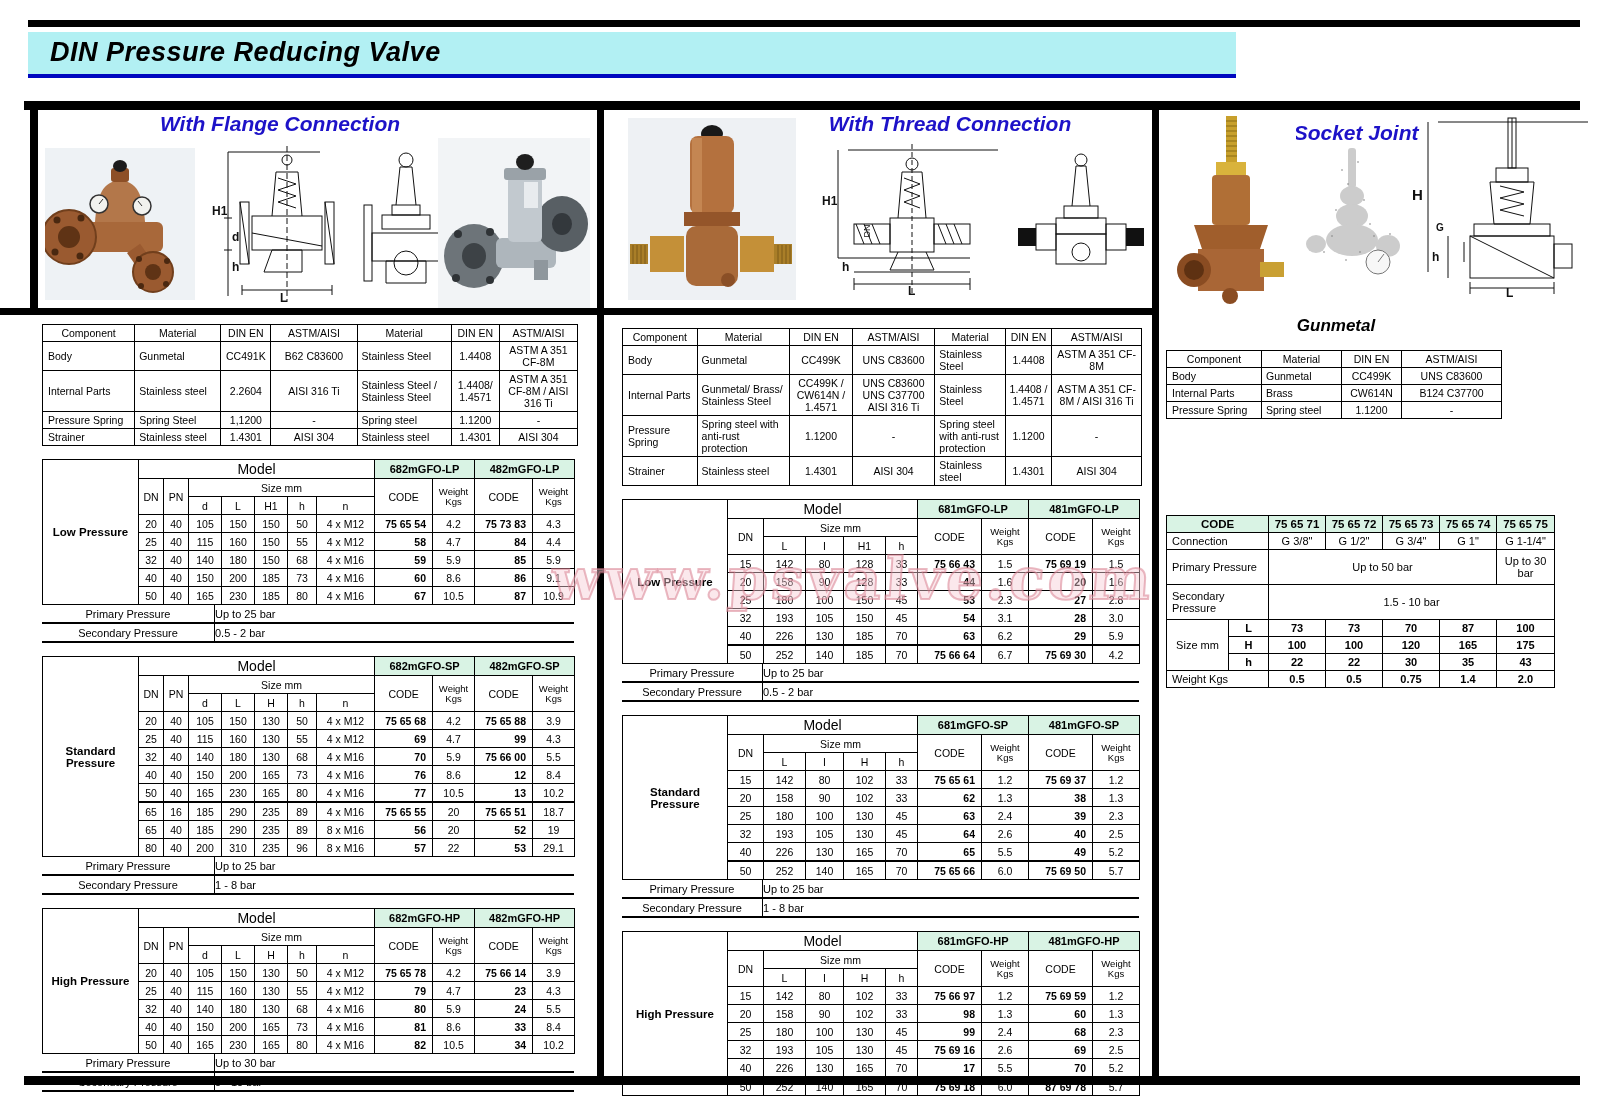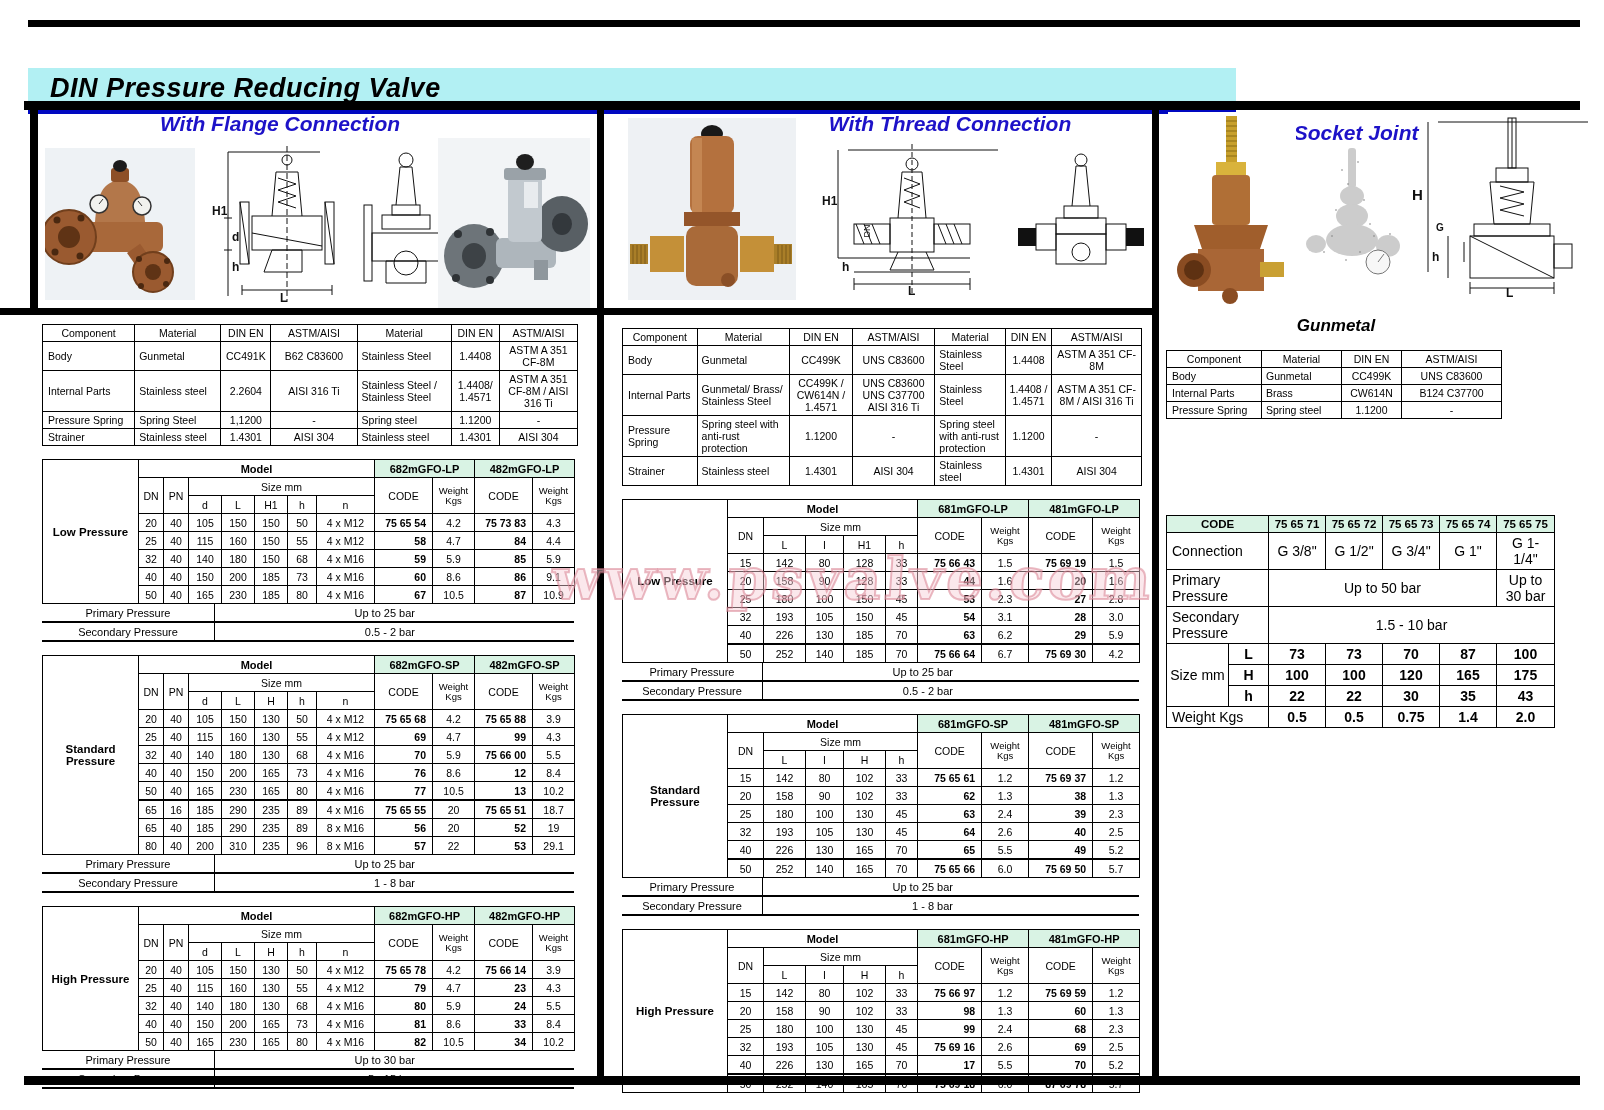--- a/index.html
+++ b/index.html
@@ -1,19 +1,19 @@
 <!DOCTYPE html>
 <html><head>
 <meta charset="utf-8">
 <style>
   html,body{margin:0;padding:0;}
   body{width:1604px;height:1110px;background:#ffffff;font-family:"Liberation Sans", sans-serif;position:relative;overflow:hidden;color:#000;}
   
   .top-line{position:absolute;left:28px;top:20px;width:1552px;height:7px;background:#000;}
-  .title-bar{position:absolute;left:28px;top:32px;width:1208px;height:42px;background:#b2f0f3;border-bottom:4px solid #0008c0;margin-top:36px;}
+  .title-bar{position:absolute;left:28px;top:32px;width:1208px;height:42px;background:#b2f0f3;border-bottom:4px solid #0008c0;}
   .title-text{display:inline-block;margin:5px 0 0 22px;font-size:27px;font-weight:bold;font-style:italic;letter-spacing:0.5px;}
   .rule{position:absolute;background:#000;}
   .r1{left:24px;top:101px;width:1556px;height:9px;}
   .r2{left:0px;top:308px;width:1156px;height:7px;}
   .rb{left:24px;top:1076px;width:1556px;height:9px;}
   .v1{left:597px;top:106px;width:7px;height:974px;}
   .v2{left:1152px;top:106px;width:7px;height:974px;}
   .imgbar{left:30px;top:108px;width:8px;height:203px;background:#000;position:absolute;}
   .sec-header{position:absolute;color:#1d12c8;font-weight:bold;font-style:italic;font-size:21px;text-align:center;white-space:nowrap;}
   .flange-h{left:150px;top:112px;width:260px;}
@@ -36,33 +36,33 @@
   .mat th,.mat td{border:1px solid #000;font-size:10.5px;padding:2px 3px;text-align:center;overflow:hidden;}
   .mat th.series{font-weight:bold;font-size:11px;}
   .mat th.colh{font-weight:normal;}
   .mat td.comp{text-align:left;padding-left:5px;}
   .mat td.mcell{text-align:left;padding-left:4px;}
   .mat td.blank{border:1px solid #000;}
   
   .pt{margin-top:13px;}
   .pt th,.pt td{border:1px solid #000;font-size:10.5px;text-align:center;padding:1px 2px;height:15px;overflow:hidden;}
   .pt th{font-weight:normal;}
-  .pt .model{font-weight:bold;font-size:11px;}
+  .pt .model{font-weight:normal;font-size:14px;}
   .pt .green{background:#d9f3e4;font-weight:bold;font-size:11px;}
   .pt .plabel{font-weight:bold;font-size:11.5px;}
   .pt .wh{font-size:9.5px;line-height:1.05;}
   .pt .codecell{font-weight:bold;text-align:right;padding-right:6px;}
   .pt .brk{border-top:2px solid #000;}
   .psrow{display:flex;border-bottom:2px solid #000;font-size:11px;height:17px;align-items:center;}
   .psrow .psl{text-align:center;border-right:1px solid #000;height:100%;display:flex;align-items:center;justify-content:center;}
-  .psrow .psv{text-align:right;}
+  .psrow .psv{text-align:left;}
   
   .socket-title{width:340px;text-align:center;font-size:17px;font-weight:bold;font-style:italic;margin-bottom:14px;}
   .ct{width:388px;margin-top:0;}
-  .ct th,.ct td{border:1px solid #000;font-size:14px;text-align:center;padding:2px 3px;overflow:hidden;}
+  .ct th,.ct td{border:1px solid #000;font-size:11px;text-align:center;padding:2px 3px;overflow:hidden;}
   .ct .codehead{background:#d9f3e4;font-weight:bold;font-size:11.5px;}
   .ct td.lab{text-align:left;padding-left:5px;font-weight:normal;}
   .ct td.bold{font-weight:bold;}
   .ct td.tall{height:30px;}
 </style>
 </head>
 <body>
 
 <div class="page">
 

